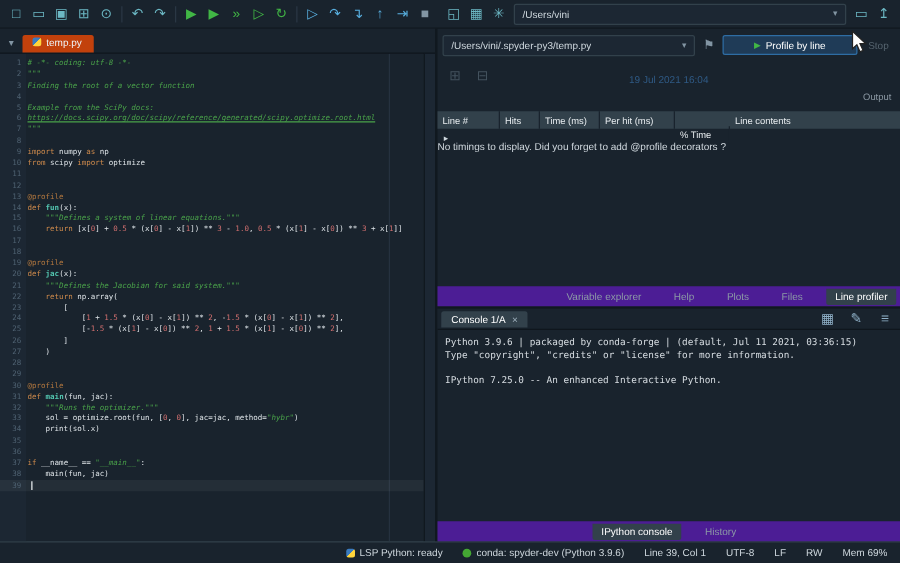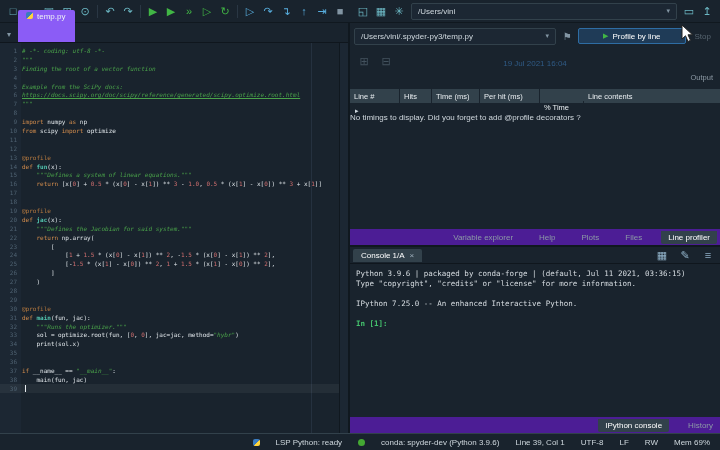--- a/index.html
+++ b/index.html
@@ -7,21 +7,21 @@
   .toolbar{height:22px;display:flex;align-items:center;padding:0 4px;background:#19232D;border-bottom:1px solid #10181f}
   .tb-icon{width:18px;height:18px;display:flex;align-items:center;justify-content:center;font-size:11px;line-height:1;cursor:default}
   .tb-sep{width:1px;height:13px;background:#2a3744;margin:0 3px}
   .tb-right{margin-left:auto;display:flex;align-items:center;gap:3px}
   .dir-combo{width:252px;height:15px;border:1px solid #32414B;border-radius:2px;display:flex;align-items:center;padding:0 6px;font-size:8px;color:#cfd8de;background:#1c2733}
   .combo-arrow{margin-left:auto;color:#8295a3;font-size:7px}
   .main{display:flex;height:410px}
   .editor-pane{width:350px;display:flex;flex-direction:column;border-right:2px solid #10181f;box-sizing:border-box}
   .ed-tabbar{height:19px;display:flex;align-items:flex-end;background:#19232D;border-bottom:1px solid #0f161d;padding:0 2px;gap:2px}
   .ed-tabbar .tb-icon{width:14px;height:15px;font-size:8px;color:#8295a3}
-  .ed-tab{display:flex;gap:4px;background:#8b5cf6;color:#eef2f5;font-size:8px;padding:2px 10px 21px 8px;border-radius:2px 2px 0 0}
+  .ed-tab{display:flex;gap:4px;background:#c2410c;color:#eef2f5;font-size:8px;padding:2px 10px 3px 8px;border-radius:2px 2px 0 0}
   .pylogo{width:7px;height:7px;border-radius:2px;background:linear-gradient(135deg,#3a7bbf 50%,#ffd43b 50%)}
   .editor{flex:1;position:relative;font-family:"DejaVu Sans Mono",monospace;font-size:6px;overflow:hidden}
   .gutterbg{position:absolute;left:0;top:0;bottom:0;width:21px;background:#1c2733}
   .edge{position:absolute;left:311px;top:0;bottom:0;width:1px;background:#25313f}
   .scrollflag{position:absolute;right:0;top:0;bottom:0;width:8px;background:#1c2733;border-left:1px solid #10181f}
   .lines{position:absolute;left:0;right:9px;top:3px}
   .line{display:flex;height:8.9px;align-items:center;position:relative}
   .line.cur{background:rgba(255,255,255,0.05)}
   .ln{width:17px;flex:none;text-align:right;color:#4f6272;font-size:6px}
   .code{white-space:pre;margin-left:5px}
@@ -45,33 +45,33 @@
   .prof-body{flex:1;position:relative}
   .prof-tools{position:absolute;left:5px;top:3px;display:flex;gap:4px;color:#43525e;font-size:9px}
   .prof-date{text-align:center;color:#2f5a85;font-size:8px;padding-top:10px}
   .prof-output{position:absolute;right:7px;top:24px;color:#8b98a3;font-size:7.5px}
   .prof-thead{position:absolute;left:0;right:0;top:40px;height:14px;display:flex;background:#32414B;font-size:7.5px;color:#e8edf0;align-items:center}
   .th{padding:0 4px;border-right:1px solid #19232D;height:100%;display:flex;align-items:center;box-sizing:border-box;white-space:nowrap}
   .prof-expander{position:absolute;left:5px;top:58px;color:#cfd8de;font-size:7px}
   .prof-empty{position:absolute;left:0;right:0;top:64px;font-size:8px;color:#d0d8de}
   .pane-tabs{height:16px;flex:none;display:flex;align-items:center;gap:12px;font-size:8px;color:#8c9aa6;background:#4c1d95}
   .pane-tabs.right-align{justify-content:flex-end;padding-right:3px}
-  .pane-tabs.center{justify-content:flex-end}
+  .pane-tabs.center{justify-content:center}
   .ptab{padding:2px 7px;border-radius:0 0 2px 2px;white-space:nowrap}
   .ptab.active{background:#32414B;color:#fff}
   .console{flex:1;display:flex;flex-direction:column;min-height:0}
   .con-tabbar{height:16px;flex:none;display:flex;align-items:center;background:#19232D;border-bottom:1px solid #0f161d;padding:0 3px}
   .con-tab{display:flex;align-items:center;gap:5px;background:#32414B;color:#fff;font-size:8px;padding:2px 8px;border-radius:2px 2px 0 0}
   .con-close{color:#9fb0bd;font-size:8px}
   .con-icons{margin-left:auto;display:flex;gap:5px;color:#8fb0c7;font-size:9px}
   .con-body{flex:1;padding:5px 6px;font-family:"DejaVu Sans Mono",monospace;font-size:7.5px;line-height:10px;color:#d7dde2;overflow:hidden}
   .con-line{white-space:pre}
   .g{color:#44c26d;font-weight:bold}
   .statusbar{height:18px;display:flex;align-items:center;justify-content:flex-end;gap:16px;padding:0 10px;border-top:1px solid #32414B;font-size:8px;color:#ced7dd;background:#19232D;box-sizing:border-box}
-  .st-item{display:flex;align-items:center;gap:16px;white-space:nowrap}
+  .st-item{display:flex;align-items:center;gap:4px;white-space:nowrap}
   .pydot{width:7px;height:7px;border-radius:2px;background:linear-gradient(135deg,#3a7bbf 50%,#ffd43b 50%)}
   .condadot{width:7px;height:7px;border-radius:50%;background:#44a833}
   .cursor{position:absolute;left:681px;top:24px;z-index:50;pointer-events:none}
 </style>
 </head>
 <body>
 
 <div class="toolbar">
   <div id="tb-left" style="display:flex;align-items:center">
       <span class="tb-icon" style="color: rgb(108, 184, 196);">□</span>
@@ -344,21 +344,20 @@
             <span class="tb-icon" style="color: rgb(143, 176, 199);">✎</span>
             <span class="tb-icon" style="color: rgb(143, 176, 199);">≡</span>
           </div>
       </div>
       <div class="con-body" id="con-body">
           <div class="con-line">Python 3.9.6 | packaged by conda-forge | (default, Jul 11 2021, 03:36:15)</div>
           <div class="con-line">Type "copyright", "credits" or "license" for more information.</div>
           <div class="con-line">&nbsp;</div>
           <div class="con-line">IPython 7.25.0 -- An enhanced Interactive Python.</div>
           <div class="con-line">&nbsp;</div>
-          <div class="con-line g">In [1]:</div>
         </div>
       <div class="pane-tabs center" id="console-tabs">
           <span class="ptab active">IPython console</span>
           <span class="ptab">History</span>
         </div>
     </div>
 
   </div>
 </div>
 

